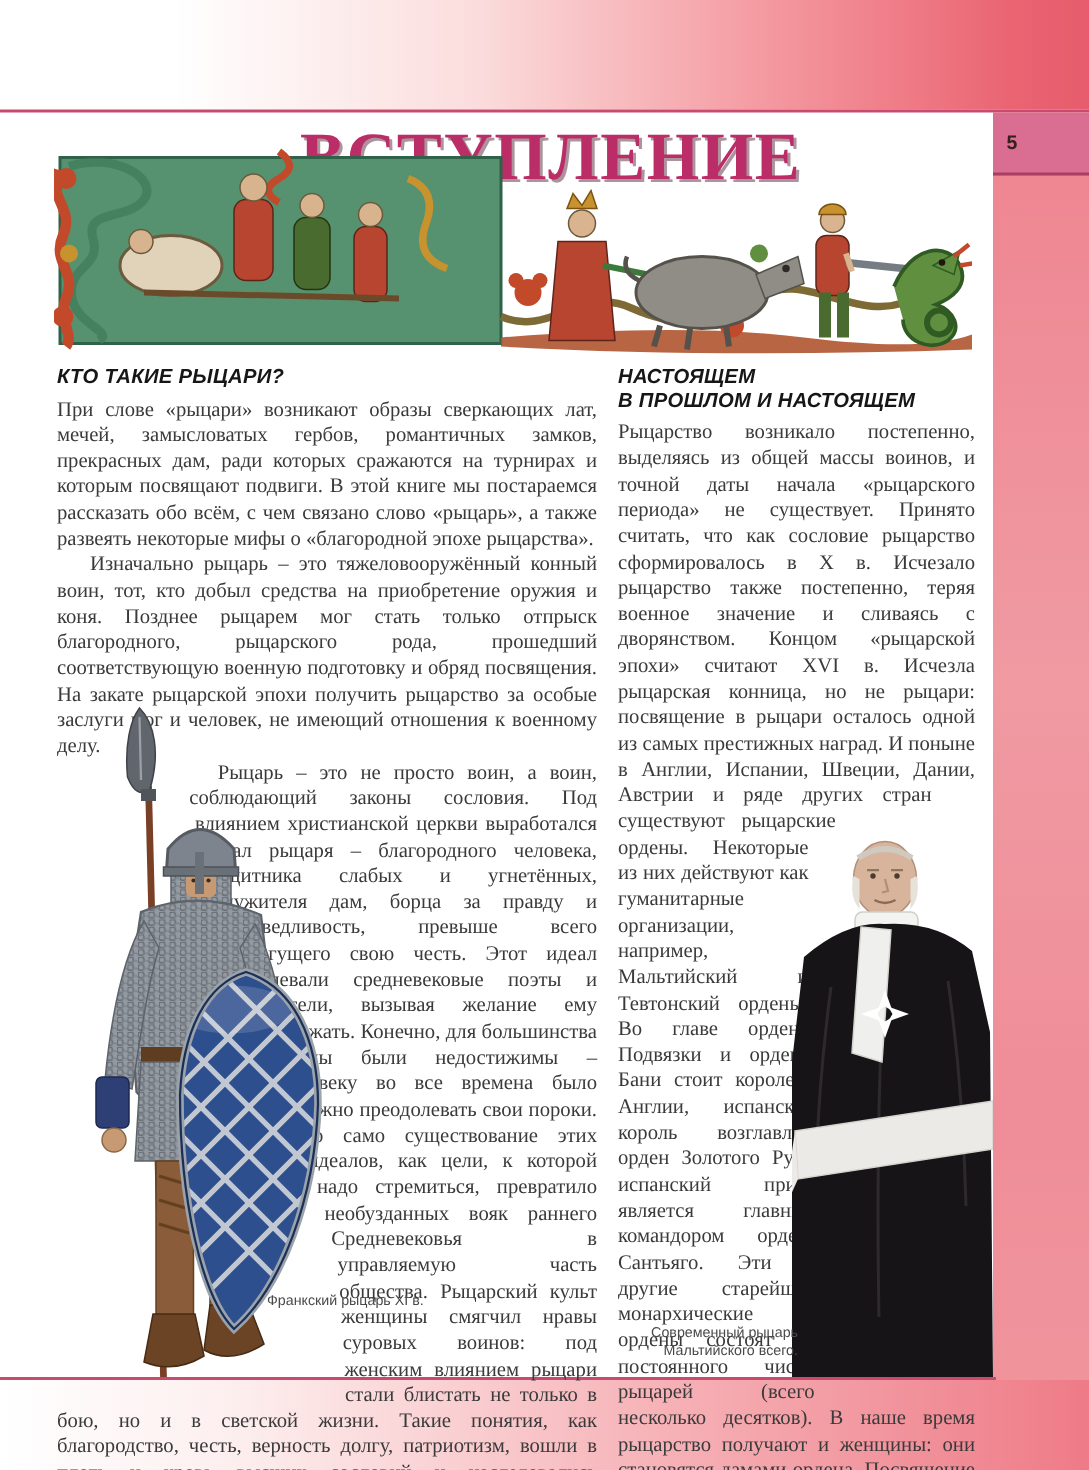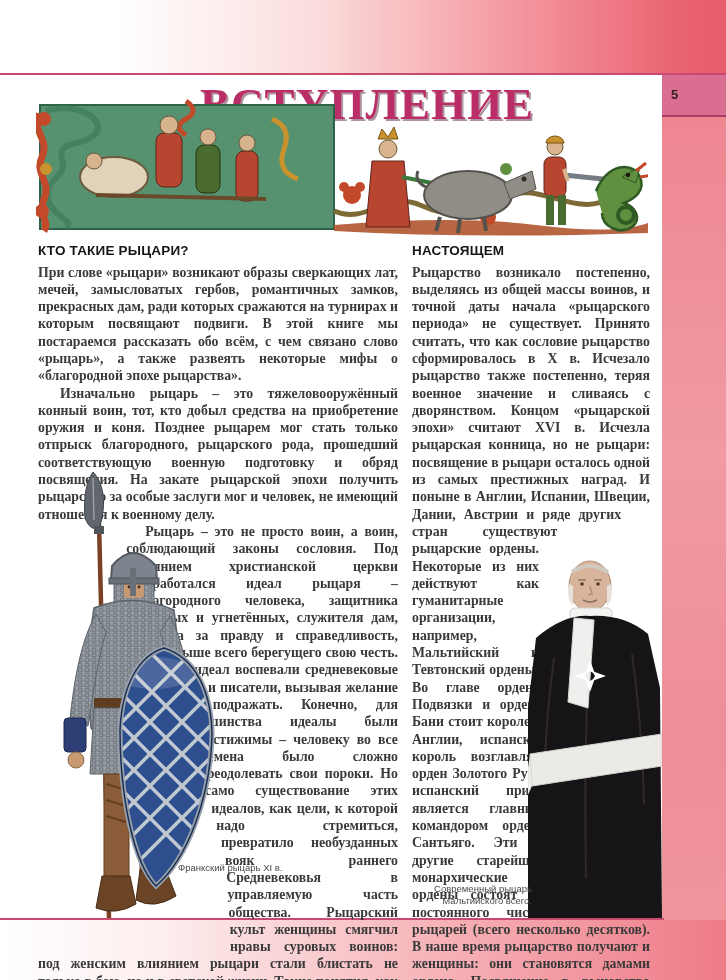--- a/index.html
+++ b/index.html
@@ -23,22 +23,22 @@
   
   .chapter-title{position:absolute;left:200px;top:78px;
     font-family:"Liberation Serif",serif;font-weight:bold;font-size:45px;letter-spacing:1px;
     color:#bb2d66;text-shadow:2px 2px 0 rgba(74,16,40,.45);white-space:nowrap;}
   .illumination{position:absolute;left:36px;top:99px;width:612px;height:138px;}
   
   .columns{position:absolute;left:38px;top:243px;width:612px;display:flex;gap:14px;}
   .col1{width:360px;}
   .col2{width:238px;}
   h3.head{font-family:"Liberation Sans",sans-serif;font-size:13.5px;line-height:1.15;
-    color:#161616;margin:0 0 5px 0;letter-spacing:.2px;}
-  p.body{font-size:13.8px;line-height:17.3px;color:#3a3a3a;text-align:justify;margin:0;font-weight:bold;}
+    color:#161616;margin:0 0 5px 0;letter-spacing:.2px;font-style:italic;}
+  p.body{font-size:13.8px;line-height:17.3px;color:#3a3a3a;text-align:justify;margin:0;}
   p.body.ind{text-indent:22px;}
   
   .knight-spacer{float:left;width:185px;height:420px;margin-right:7px;
     shape-outside:polygon(0 0,75px 0,82px 40px,95px 95px,108px 140px,128px 195px,148px 245px,168px 300px,180px 345px,185px 420px,0 420px);
     shape-margin:7px;}
   .monk-spacer{float:right;width:105px;height:640px;margin-left:6px;
     shape-outside:polygon(105px 0,105px 640px,10px 640px,14px 470px,0 360px,6px 290px,40px 272px,105px 262px);
     shape-margin:6px;}
   
   .knight-art{position:absolute;left:36px;top:468px;width:200px;height:450px;}
@@ -124,20 +124,21 @@
   <div class="columns">
     <div class="col1">
       <h3 class="head">КТО ТАКИЕ РЫЦАРИ?</h3>
       <p class="body">При слове «рыцари» возникают образы сверкающих лат, мечей, замысловатых гербов, романтичных замков, прекрасных дам, ради которых сражаются на турнирах и которым посвящают подвиги. В этой книге мы постараемся рассказать обо всём, с чем связано слово «рыцарь», а также развеять некоторые мифы о «благородной эпохе рыцарства».</p>
       <p class="body ind">Изначально рыцарь – это тяжеловооружённый конный воин, тот, кто добыл средства на приобретение оружия и коня. Позднее рыцарем мог стать только отпрыск благородного, рыцарского рода, прошедший соответствующую военную подготовку и обряд посвящения. На закате рыцарской эпохи получить рыцарство за особые заслуги мог и человек, не имеющий отношения к военному делу.</p>
       <p class="body ind"><span class="knight-spacer"></span><span>Рыцарь – это не просто воин, а воин, соблюдающий законы сословия. Под влиянием христианской церкви выработался идеал рыцаря – благородного человека, защитника слабых и угнетённых, служителя дам, борца за правду и справедливость, превыше всего берегущего свою честь. Этот идеал воспевали средневековые поэты и писатели, вызывая желание ему подражать. Конечно, для большинства идеалы были недостижимы – человеку во все времена было сложно преодолевать свои пороки. Но само существование этих идеалов, как цели, к которой надо стремиться, превратило необузданных вояк раннего Средневековья в управляемую часть общества. Рыцарский культ женщины смягчил нравы суровых воинов: под женским влиянием рыцари стали блистать не только в бою, но и в светской жизни. Такие понятия, как благородство, честь, верность долгу, патриотизм, вошли в плоть и кровь высших сословий и наследовались рыцарством Нового времени – дворянством.</span></p>
     </div>
     <div class="col2">
       <h3 class="head">
         <span>НАСТОЯЩЕМ</span><br>
+        <span>В ПРОШЛОМ И НАСТОЯЩЕМ</span>
       </h3>
       <p class="body"><span class="monk-spacer"></span><span>Рыцарство возникало постепенно, выделяясь из общей массы воинов, и точной даты начала «рыцарского периода» не существует. Принято считать, что как сословие рыцарство сформировалось в X в. Исчезало рыцарство также постепенно, теряя военное значение и сливаясь с дворянством. Концом «рыцарской эпохи» считают XVI в. Исчезла рыцарская конница, но не рыцари: посвящение в рыцари осталось одной из самых престижных наград. И поныне в Англии, Испании, Швеции, Дании, Австрии и ряде других стран существуют рыцарские ордены. Некоторые из них действуют как гуманитарные организации, например, Мальтийский и Тевтонский ордены. Во главе ордена Подвязки и ордена Бани стоит королева Англии, испанский король возглавляет орден Золотого Руна, испанский принц является главным командором ордена Сантьяго. Эти и другие старейшие монархические ордены состоят из постоянного числа рыцарей (всего несколько десятков). В наше время рыцарство получают и женщины: они становятся дамами ордена. Посвящение в рыцарство продолжает служить публичным признанием заслуг.</span></p>
     </div>
   </div>
 
   <svg class="knight-art" viewBox="0 0 200 450">
     <defs>
       <pattern id="mail" width="7" height="5" patternUnits="userSpaceOnUse">
         <rect width="7" height="5" fill="#949aa2"></rect>
         <circle cx="2" cy="2" r="2" fill="none" stroke="#6b7077" stroke-width="1"></circle>

